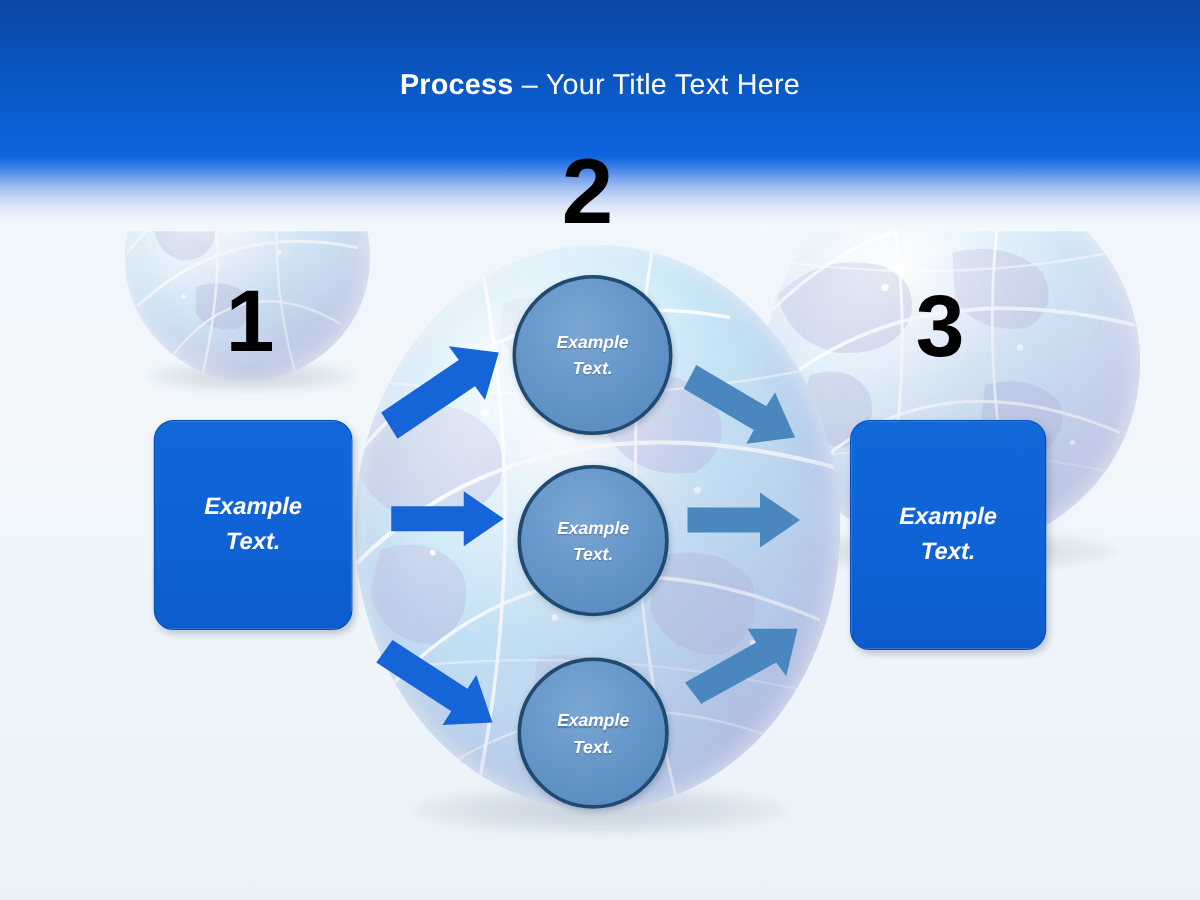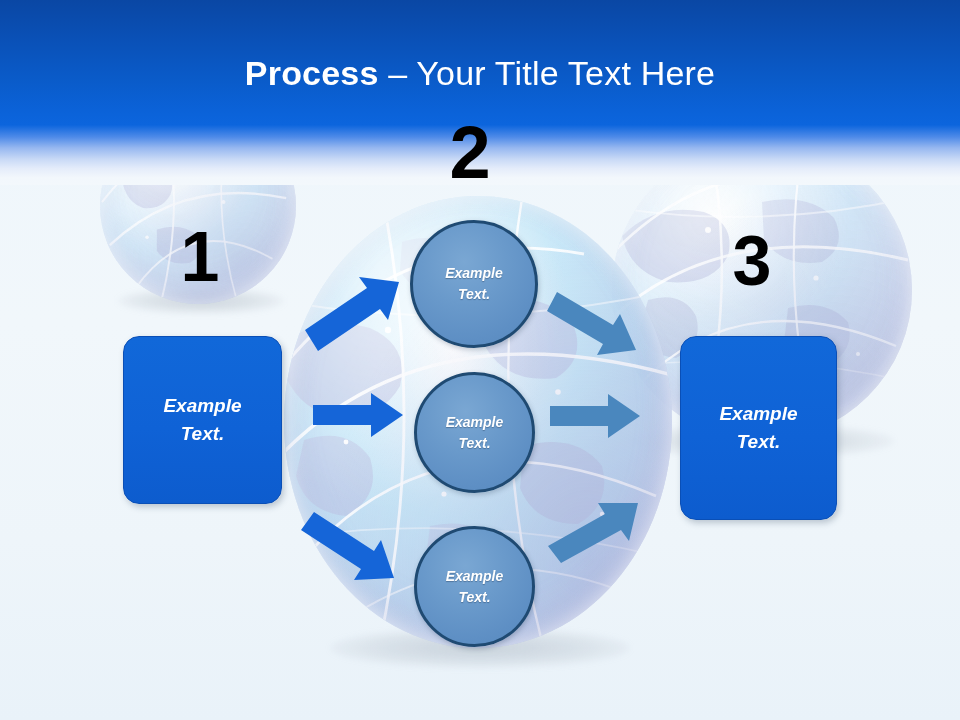--- a/index.html
+++ b/index.html
@@ -49,21 +49,21 @@
       #f3f8fc 100%);
   }
 
   .title {
     position: absolute;
     left: 0;
     top: 54px;
     width: 960px;
     text-align: center;
     color: #ffffff;
-    font-size: 34px;
+    font-size: 23px;
     letter-spacing: 0.2px;
     white-space: nowrap;
   }
   .title b { font-weight: 700; }
   .title span.reg { font-weight: 400; }
 
   
   .globe {
     position: absolute;
     border-radius: 50%;

